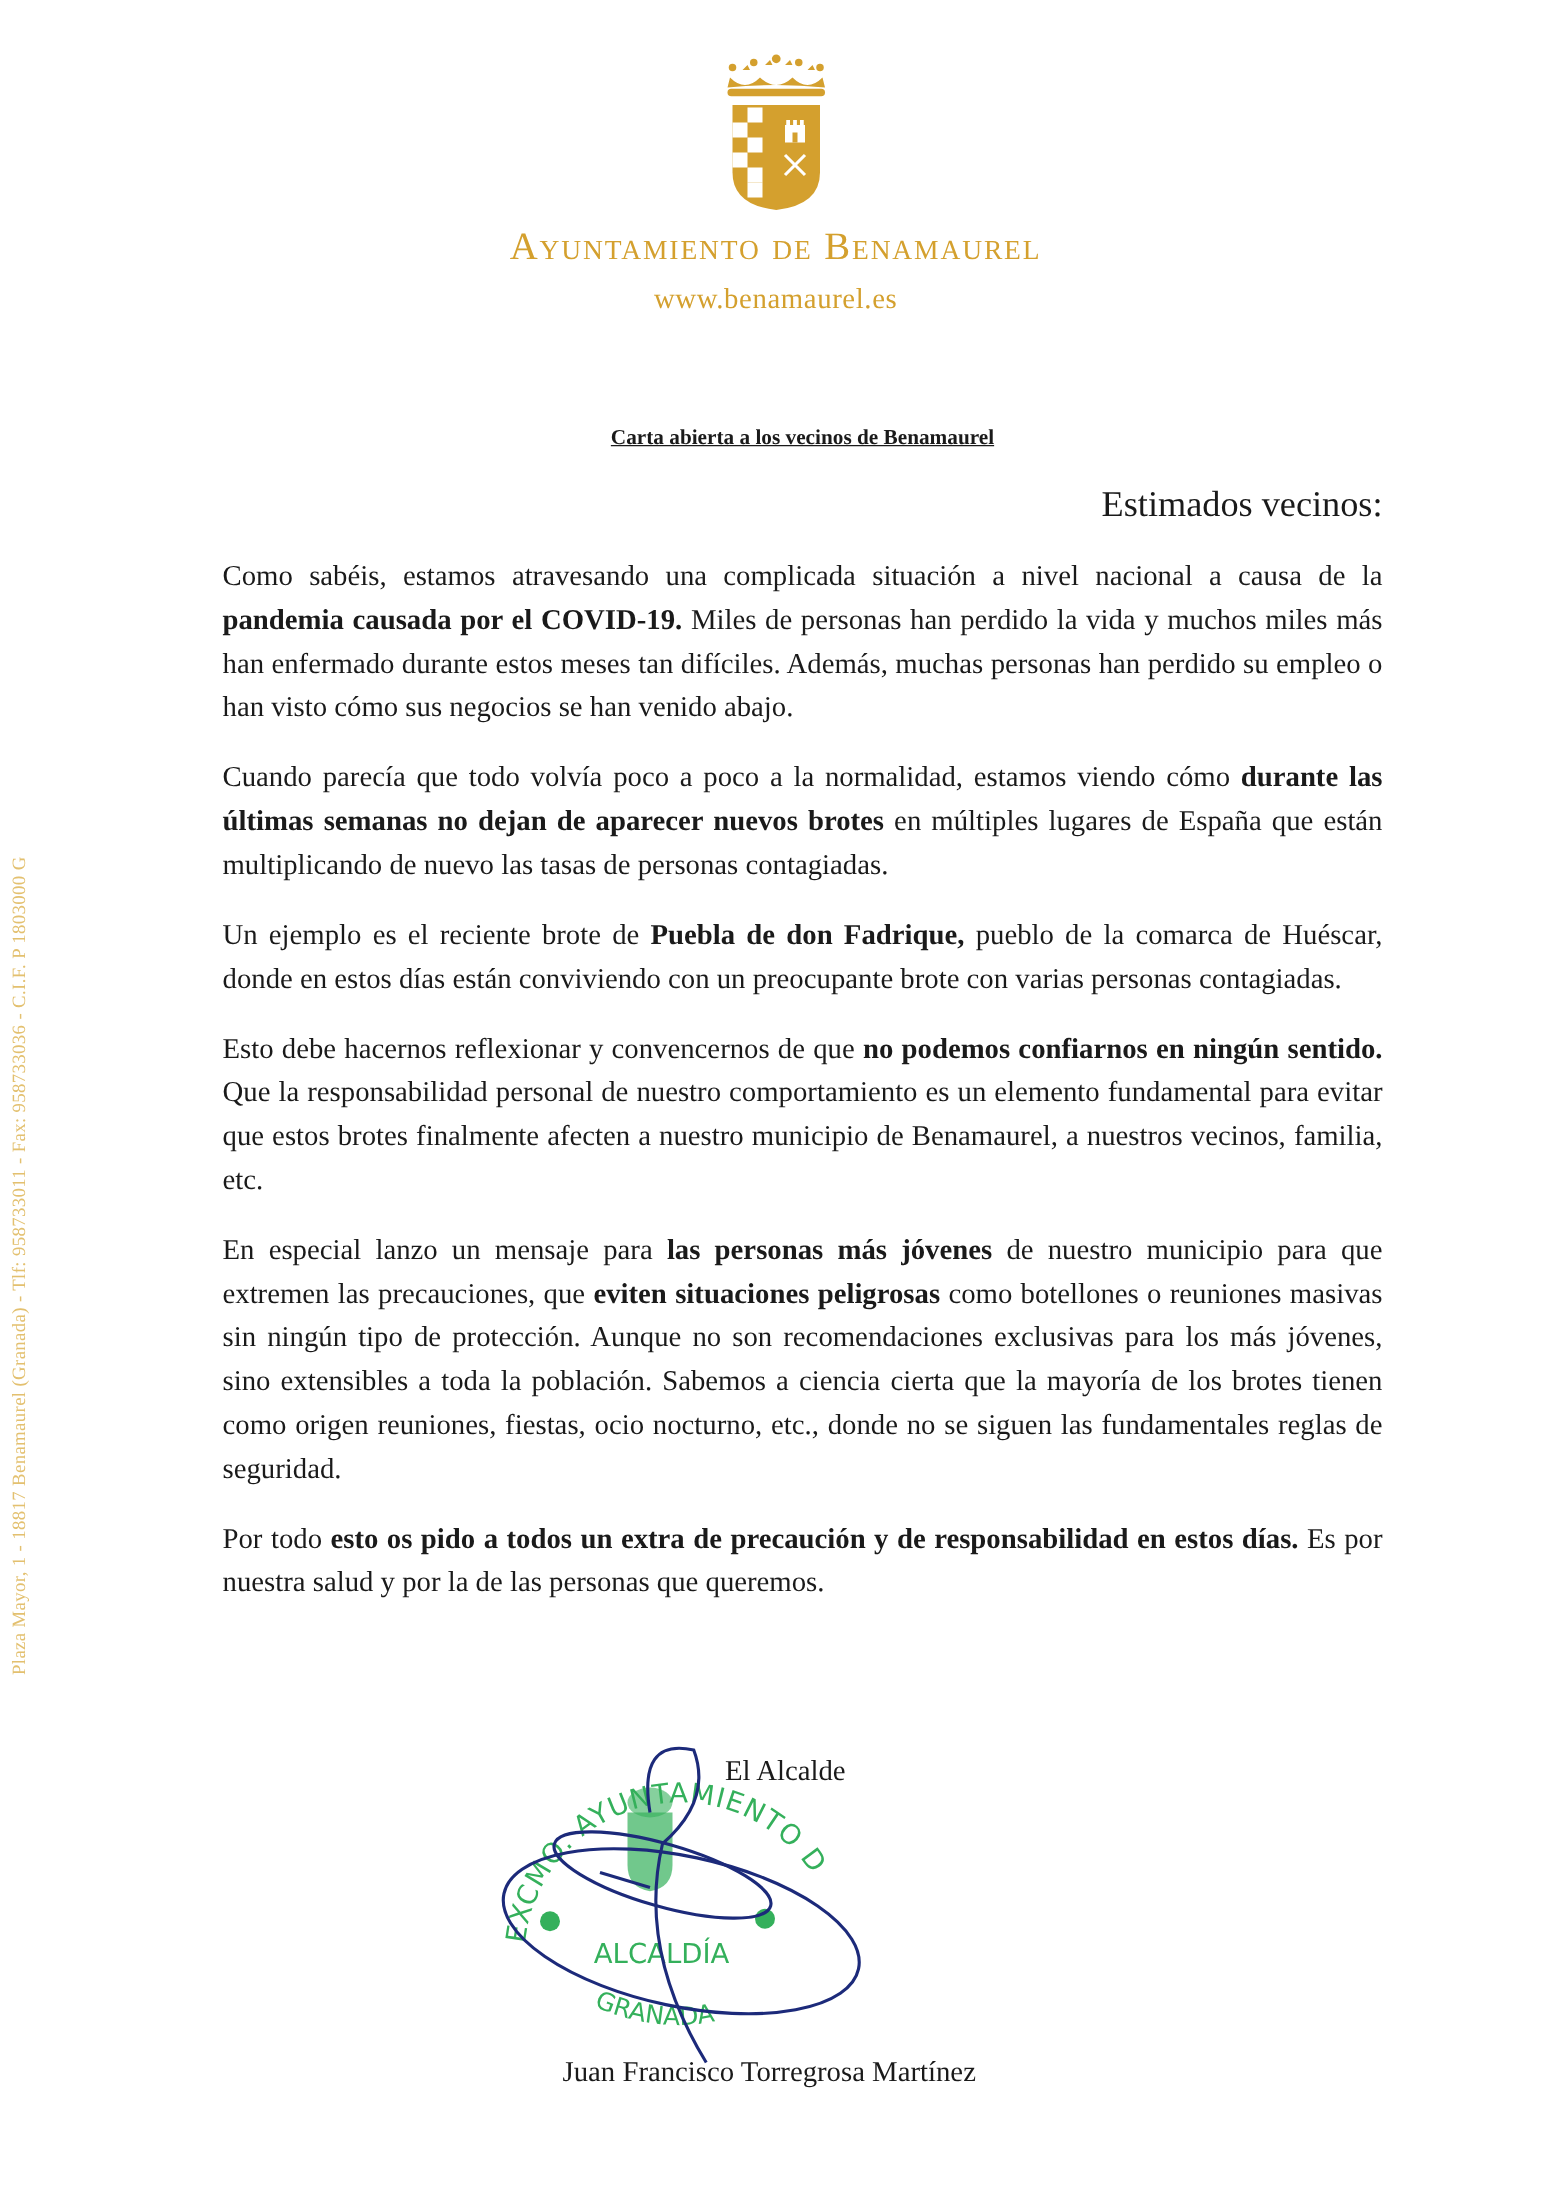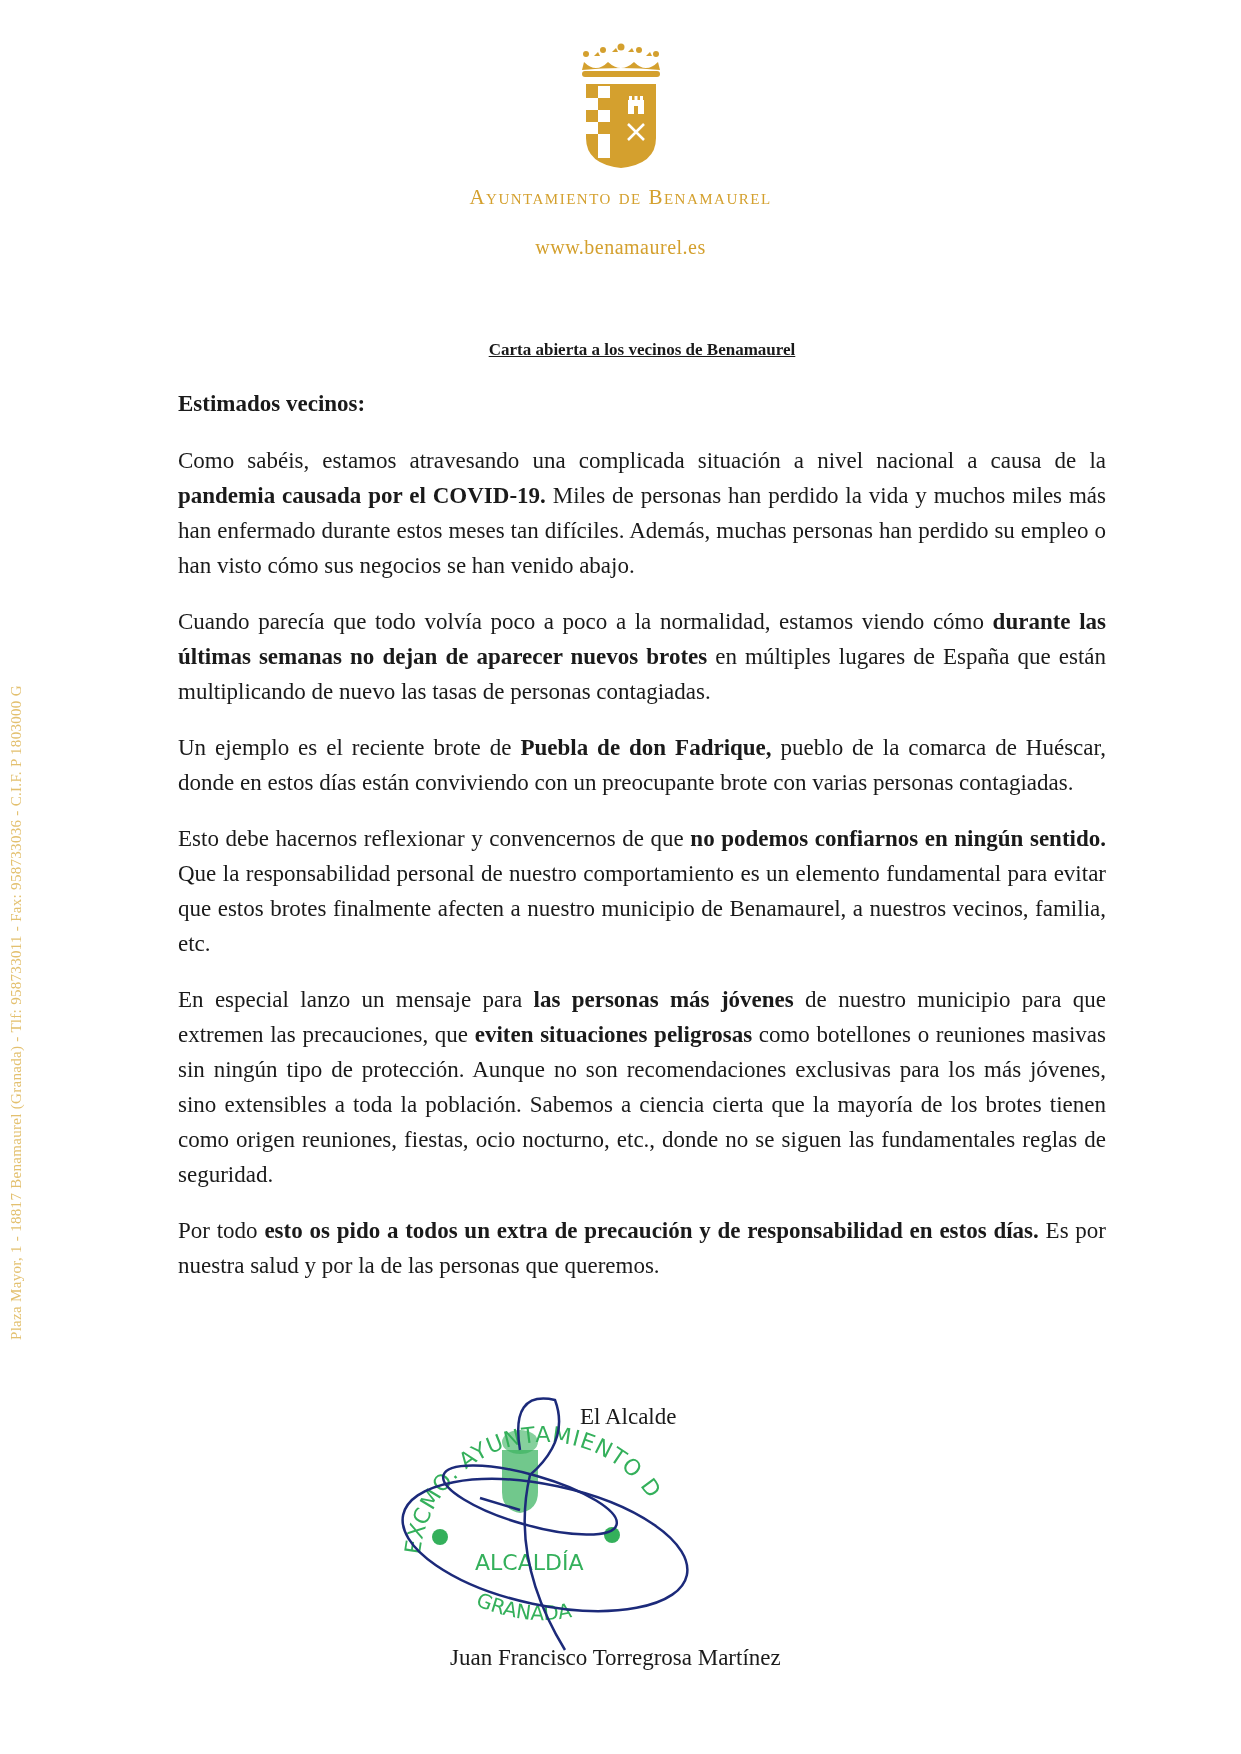--- a/index.html
+++ b/index.html
@@ -3,37 +3,37 @@
   <meta charset="utf-8">
   <style>
     html, body { margin: 0; padding: 0; background: #ffffff; }
     body {
       width: 1241px; height: 1754px; position: relative; overflow: hidden;
       font-family: "Liberation Serif", "DejaVu Serif", serif; color: #1a1a1a;
     }
     .logo-block { position: absolute; left: 0; top: 40px; width: 1241px; text-align: center; }
     .crest { display: block; margin: 0 auto; }
     .org-name {
-      margin-top: 10px; font-size: 21px; letter-spacing: 1.5px; color: #d4a02e;
+      margin-top: 10px; font-size: 31px; letter-spacing: 1.5px; color: #d4a02e;
       font-variant: small-caps; line-height: 34px;
     }
-    .org-url { font-size: 20px; color: #d4a02e; margin-top: 22px; letter-spacing: 0.5px; }
+    .org-url { font-size: 23px; color: #d4a02e; margin-top: 12px; letter-spacing: 0.5px; }
 
     .side-note {
       position: absolute; left: 8px; top: 1340px; transform-origin: left top;
       transform: rotate(-90deg); white-space: nowrap; font-size: 15px; color: #e3c06f;
       width: 780px; letter-spacing: 0.3px;
     }
 
     .content { position: absolute; left: 178px; top: 335px; width: 928px; }
     .title {
       text-align: center; font-weight: bold; text-decoration: underline; font-size: 17px;
       margin: 0 0 24px 0; line-height: 30px;
     }
-    .greeting { font-weight: bold; font-size: 23px; margin: 0 0 24px 0; line-height: 30px; }
+    .greeting { font-weight: normal; font-size: 29px; margin: 0 0 24px 0; line-height: 30px; text-align: right; }
     p.para {
       font-size: 23px; line-height: 35px; text-align: justify; margin: 0 0 21px 0;
     }
     p.para b { font-weight: bold; }
     .date-line { text-align: center; font-weight: bold; font-size: 23px; margin-top: 10px; line-height: 30px; }
 
     .sig-area { position: absolute; left: 380px; top: 1380px; width: 500px; height: 300px; }
     .stamp { position: absolute; left: 0; top: 0; }
     .alcalde { position: absolute; left: 200px; top: 24px; font-size: 23px; }
     .mayor-name { position: absolute; left: 70px; top: 265px; font-size: 23px; white-space: nowrap; }

